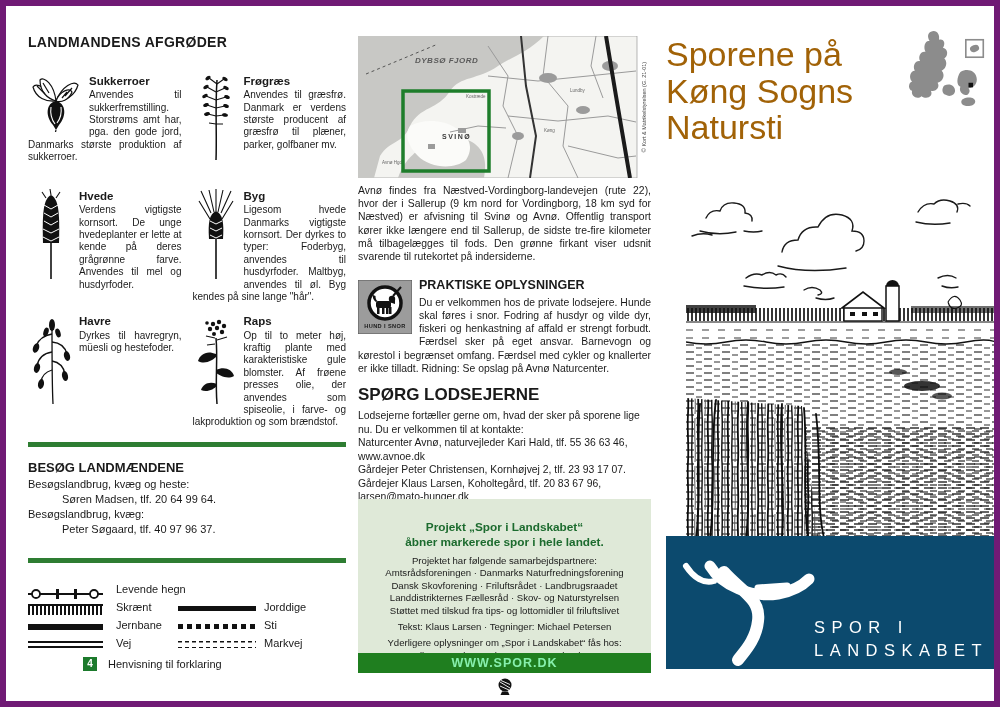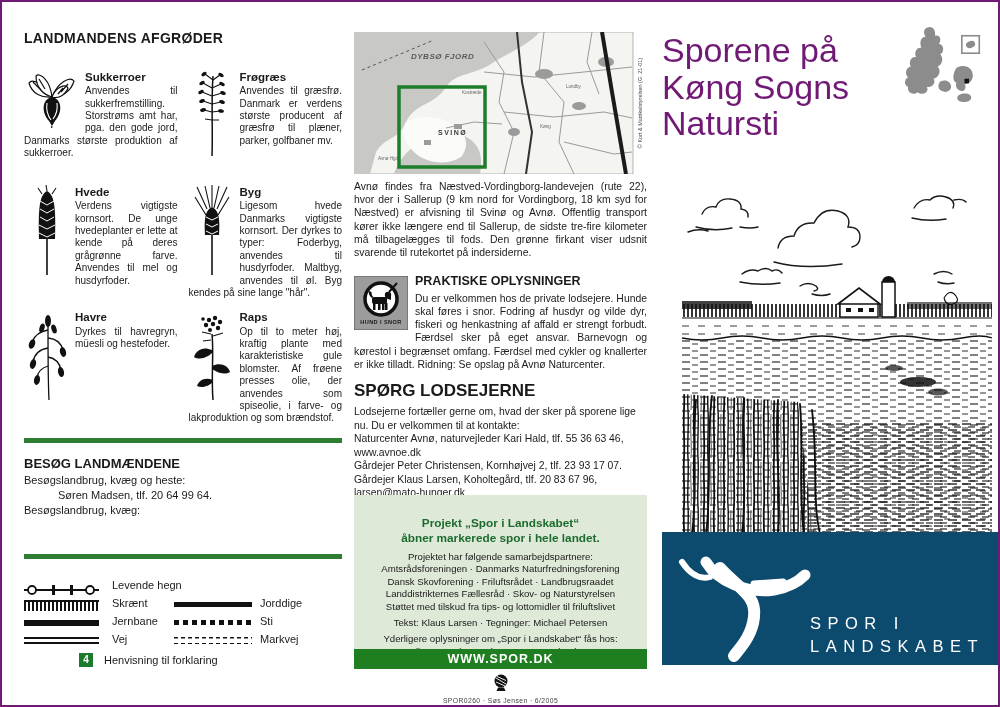--- a/index.html
+++ b/index.html
@@ -1,18 +1,18 @@
 <!DOCTYPE html>
 <html><head>
 <meta charset="utf-8">
 <style>
   html,body{margin:0;padding:0;background:#e8e8e8;}
   .page{
     position:relative;width:1000px;height:707px;margin:0 auto;
-    background:#fff;border:2px solid #701a75;box-sizing:border-box;
+    background:#fff;border:6px solid #701a75;box-sizing:border-box;
     font-family:"Liberation Sans","DejaVu Sans",sans-serif;color:#1a1a1a;
     overflow:hidden;
   }
   
   .col-left{position:absolute;left:22px;top:28px;width:318px;height:660px;}
   .col-left h2{margin:0;font-size:14px;font-weight:bold;letter-spacing:.3px;}
   .crop-grid{position:absolute;top:40px;left:0;width:318px;display:grid;
     grid-template-columns:1fr 1fr;column-gap:14px;row-gap:16px;gap:11px;}
   .crop{min-height:104px;font-size:10px;line-height:1.24;text-align:justify;}
   .crop h4{margin:0 0 1px 0;font-size:11.5px;}
@@ -53,27 +53,27 @@
   .ask{position:absolute;top:348px;left:0;width:293px;font-size:10.4px;line-height:1.3;}
   .ask h3{font-size:17px;margin:0 0 3px 0;}
   .ask .a-line{margin:0;}
   .project-box{position:absolute;top:463px;left:0;width:293px;height:154px;background:#dfe9d8;
     text-align:center;box-sizing:border-box;padding-top:21px;}
   .project-box .pb-title{color:#1c6b2e;font-weight:bold;font-size:11.8px;line-height:1.3;}
   .project-box .pb-small{font-size:9.6px;line-height:1.3;}
   .project-box .pb-gap{height:4px;}
   .web-band{position:absolute;top:617px;left:0;width:293px;height:20px;background:#1f7e1f;
     text-align:center;}
-  .web-band span{color:#ffffff;font-weight:bold;font-size:12.5px;letter-spacing:1px;line-height:20px;}
+  .web-band span{color:#86efac;font-weight:bold;font-size:12.5px;letter-spacing:1px;line-height:20px;}
   .mid-footer{position:absolute;top:642px;left:0;width:293px;text-align:center;}
   .mid-footer .yarn{display:block;margin:0 auto 1px auto;}
   .mid-footer .credit{font-size:6.8px;color:#444;letter-spacing:.4px;}
   
   .col-right{position:absolute;left:660px;top:30px;width:330px;height:668px;}
-  .main-title{margin:0;font-size:34px;line-height:1.08;color:#701a75;font-weight:400;}
+  .main-title{margin:0;font-size:34px;line-height:1.08;color:#a16207;font-weight:400;}
   .dk-map{position:absolute;left:238px;top:-10px;}
   .landscape{position:absolute;left:20px;top:138px;}
   .logo-box{position:absolute;left:0;top:500px;width:384px;height:133px;background:#0c4a6e;}
   .logo-text{position:absolute;left:148px;top:80px;color:#fff;font-size:16.5px;letter-spacing:6.5px;line-height:1.42;white-space:nowrap;}
 </style>
 </head>
 <body>
 
 <div class="page">
 
@@ -208,20 +208,21 @@
       </article>
     </div>
 
     <div class="rule rule1"></div>
 
     <div class="visit">
       <h3>BESØG LANDMÆNDENE</h3>
       <div class="v-line">Besøgslandbrug, kvæg og heste:</div>
       <div class="v-line indent">Søren Madsen, tlf. 20 64 99 64.</div>
       <div class="v-line">Besøgslandbrug, kvæg:</div>
+      <div class="v-line indent">Peter Søgaard, tlf. 40 97 96 37.</div>
     </div>
 
     <div class="rule rule2"></div>
 
     <div class="legend">
 
       <div class="leg-row">
         <span class="leg-sym">
           <svg width="75" height="12" viewBox="0 0 75 12">
             <line x1="0" y1="6" x2="75" y2="6" stroke="#111" stroke-width="1.8"></line>

